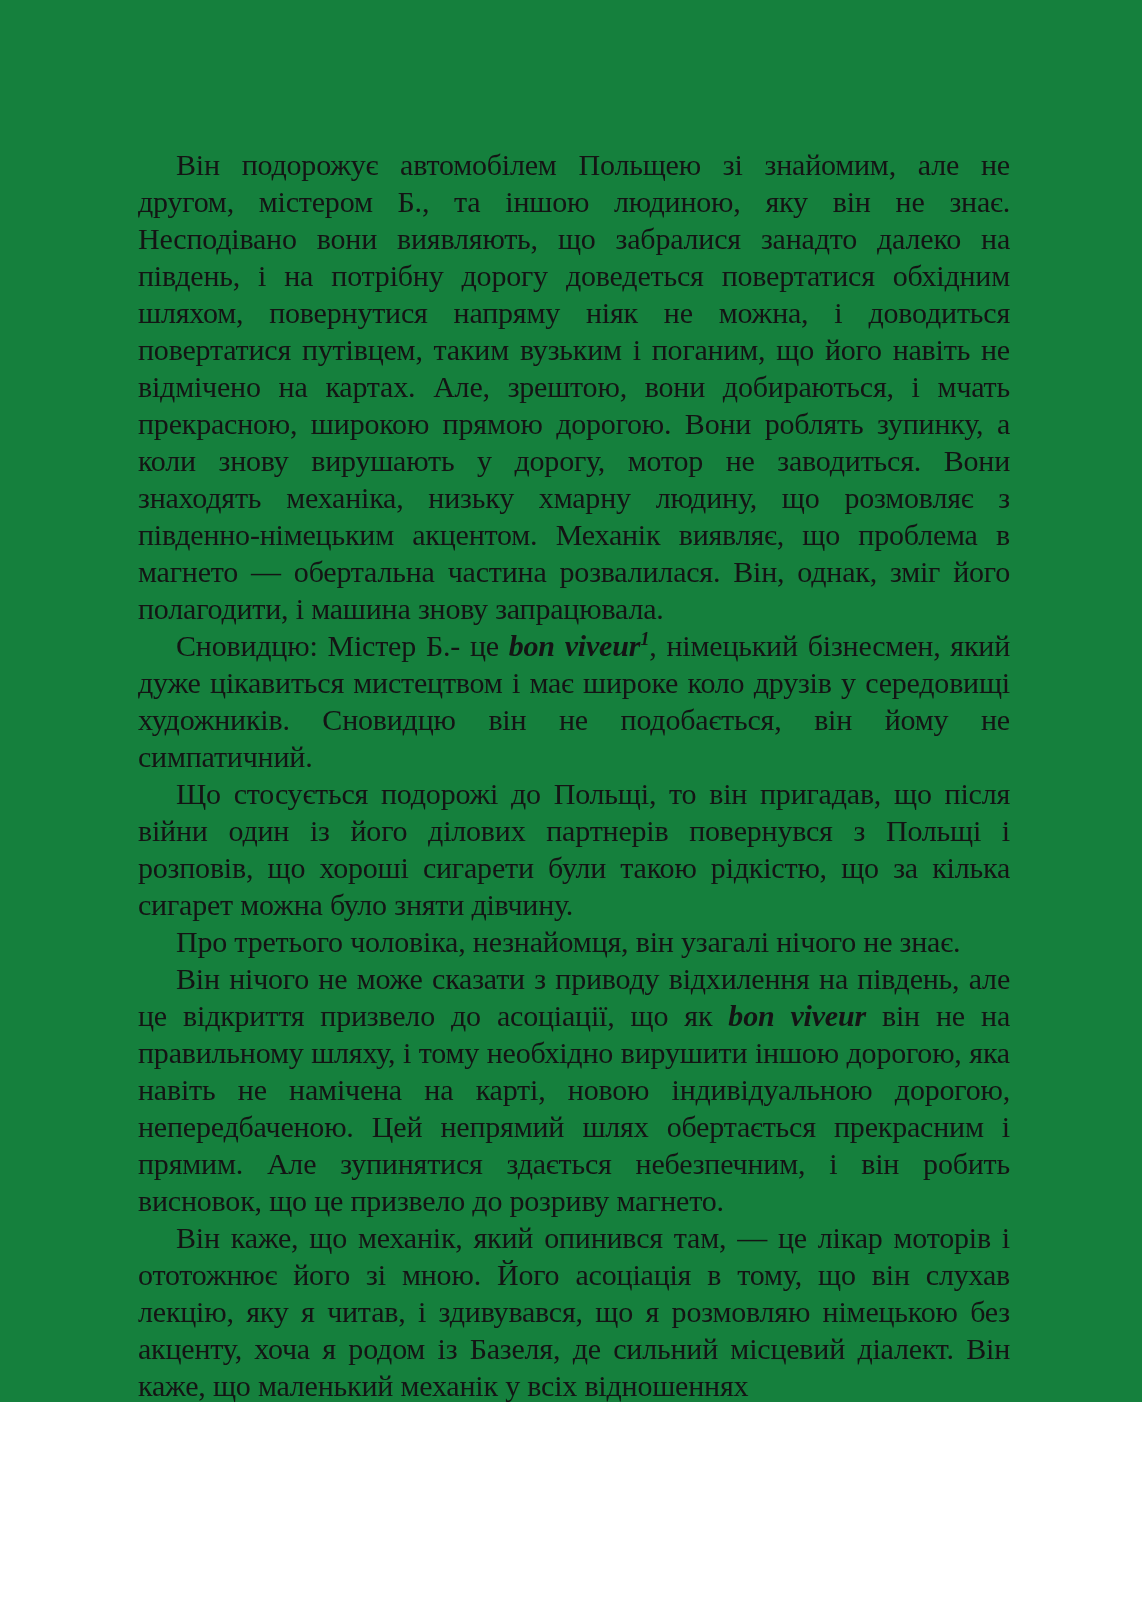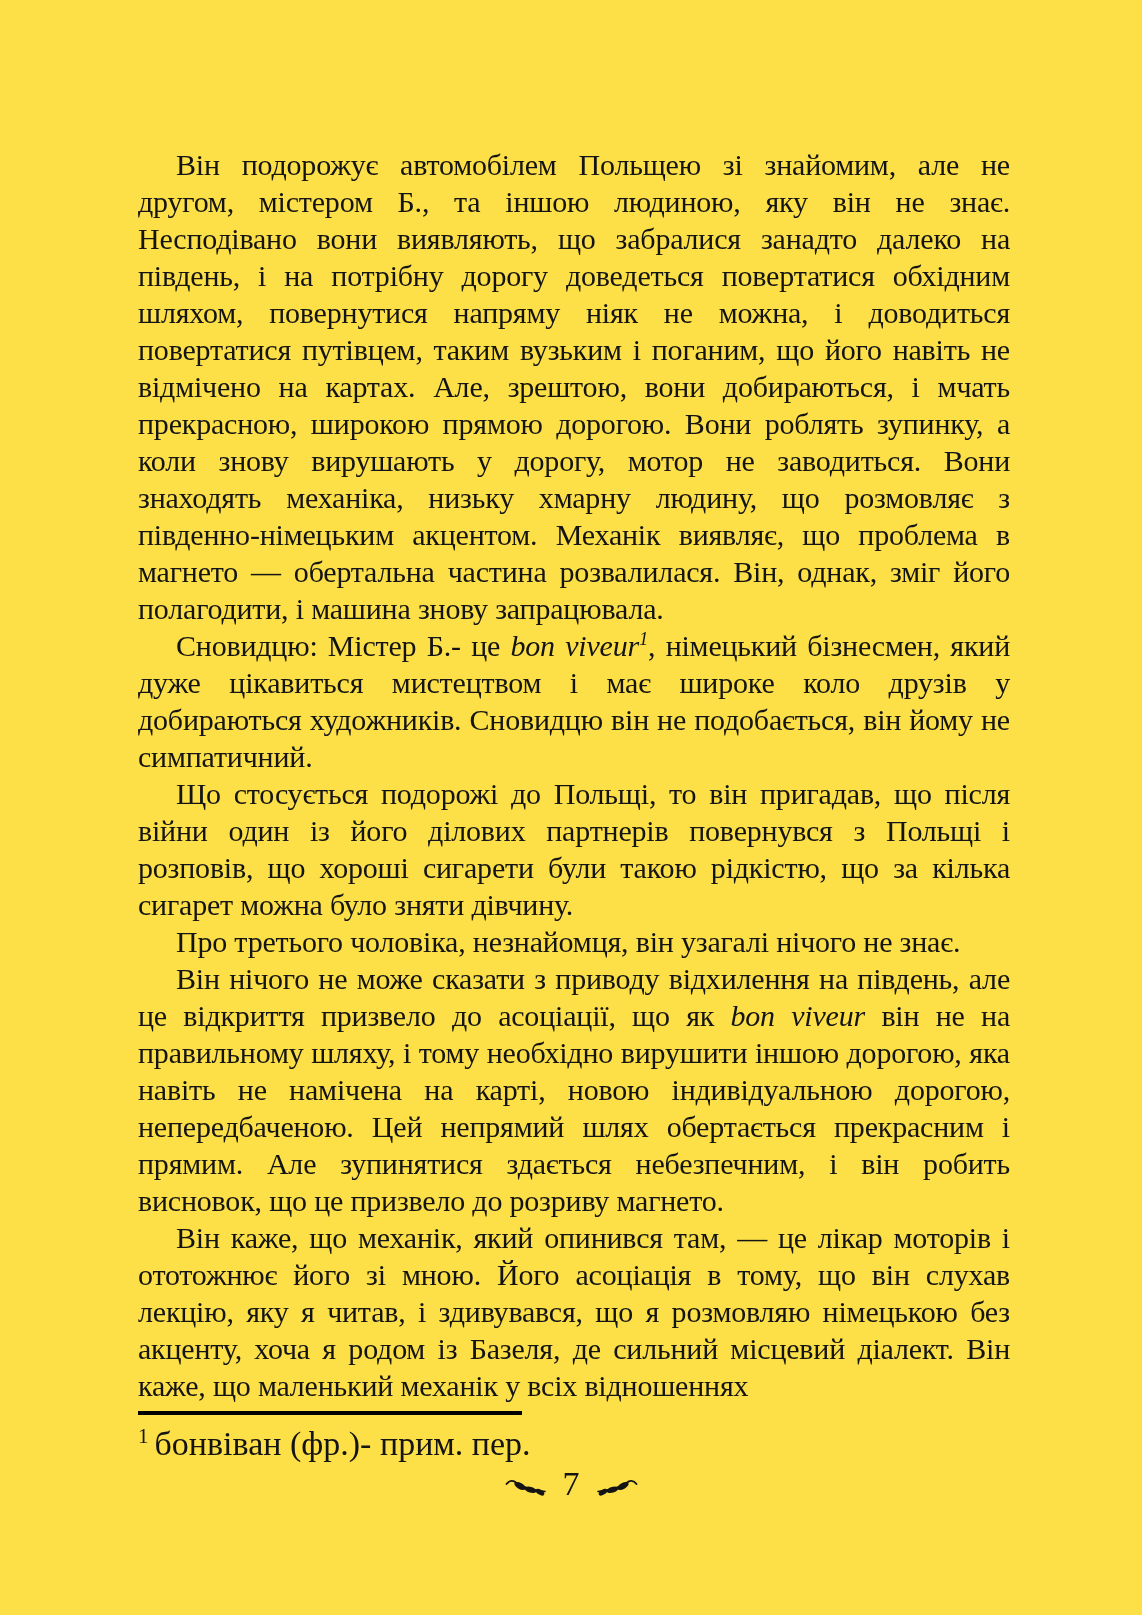--- a/index.html
+++ b/index.html
@@ -3,22 +3,22 @@
 <meta charset="utf-8">
 <style>
   html, body {
     margin: 0;
     padding: 0;
     background: #ffffff;
   }
   .page {
     position: relative;
     width: 1142px;
-    height: 1615px;
-    background: #fde047;
+    height: 1402px;
+    background: #15803d;
     color: #141414;
     font-family: "Liberation Serif", "DejaVu Serif", serif;
     overflow: hidden;
   }
   .text-block {
     position: absolute;
     left: 138px;
     top: 146px;
     width: 872px;
     font-size: 30px;
@@ -26,21 +26,21 @@
     letter-spacing: -0.2px;
     text-align: justify;
     text-justify: inter-word;
   }
   .text-block p {
     margin: 0;
     padding: 0;
     text-indent: 38px;
   }
   .emph {
-    font-weight: normal;
+    font-weight: bold;
     font-style: italic;
   }
   sup.fn-ref {
     font-size: 62%;
     line-height: 0;
     vertical-align: super;
   }
   .footnote-rule {
     position: absolute;
     left: 138px;
@@ -88,21 +88,21 @@
     transform: scaleX(-1);
   }
 </style>
 </head>
 <body>
 
 <div class="page">
 
   <div class="text-block">
       <p><span>Він подорожує автомобілем Польщею зі знайомим, але не другом, містером Б., та іншою людиною, яку він не знає. Несподівано вони виявляють, що забралися занадто далеко на південь, і на потрібну дорогу доведеться повертатися обхідним шляхом, повернутися напряму ніяк не можна, і доводиться повертатися путівцем, таким вузьким і поганим, що його навіть не відмічено на картах. Але, зрештою, вони добираються, і мчать прекрасною, широкою прямою дорогою. Вони роблять зупинку, а коли знову вирушають у дорогу, мотор не заводиться. Вони знаходять механіка, низьку хмарну людину, що розмовляє з південно-німецьким акцентом. Механік виявляє, що проблема в магнето — обертальна частина розвалилася. Він, однак, зміг його полагодити, і машина знову запрацювала.</span></p>
-      <p><span>Сновидцю: Містер Б.- це </span><span class="emph">bon viveur</span><sup class="emph fn-ref">1</sup><span>, німецький бізнесмен, який дуже цікавиться мистецтвом і має широке коло друзів у добираються художників. Сновидцю він не подобається, він йому не симпатичний.</span></p>
+      <p><span>Сновидцю: Містер Б.- це </span><span class="emph">bon viveur</span><sup class="emph fn-ref">1</sup><span>, німецький бізнесмен, який дуже цікавиться мистецтвом і має широке коло друзів у середовищі художників. Сновидцю він не подобається, він йому не симпатичний.</span></p>
       <p><span>Що стосується подорожі до Польщі, то він пригадав, що після війни один із його ділових партнерів повернувся з Польщі і розповів, що хороші сигарети були такою рідкістю, що за кілька сигарет можна було зняти дівчину.</span></p>
       <p><span>Про третього чоловіка, незнайомця, він узагалі нічого не знає.</span></p>
       <p><span>Він нічого не може сказати з приводу відхилення на південь, але це відкриття призвело до асоціації, що як </span><span class="emph">bon viveur</span><span> він не на правильному шляху, і тому необхідно вирушити іншою дорогою, яка навіть не намічена на карті, новою індивідуальною дорогою, непередбаченою. Цей непрямий шлях обертається прекрасним і прямим. Але зупинятися здається небезпечним, і він робить висновок, що це призвело до розриву магнето.</span></p>
       <p><span>Він каже, що механік, який опинився там, — це лікар моторів і ототожнює його зі мною. Його асоціація в тому, що він слухав лекцію, яку я читав, і здивувався, що я розмовляю німецькою без акценту, хоча я родом із Базеля, де сильний місцевий діалект. Він каже, що маленький механік у всіх відношеннях</span></p>
     </div>
 
   <div class="footnote-rule"></div>
 
   <div class="footnote">
     <sup>1</sup><span>бонвіван (фр.)- прим. пер.</span>

